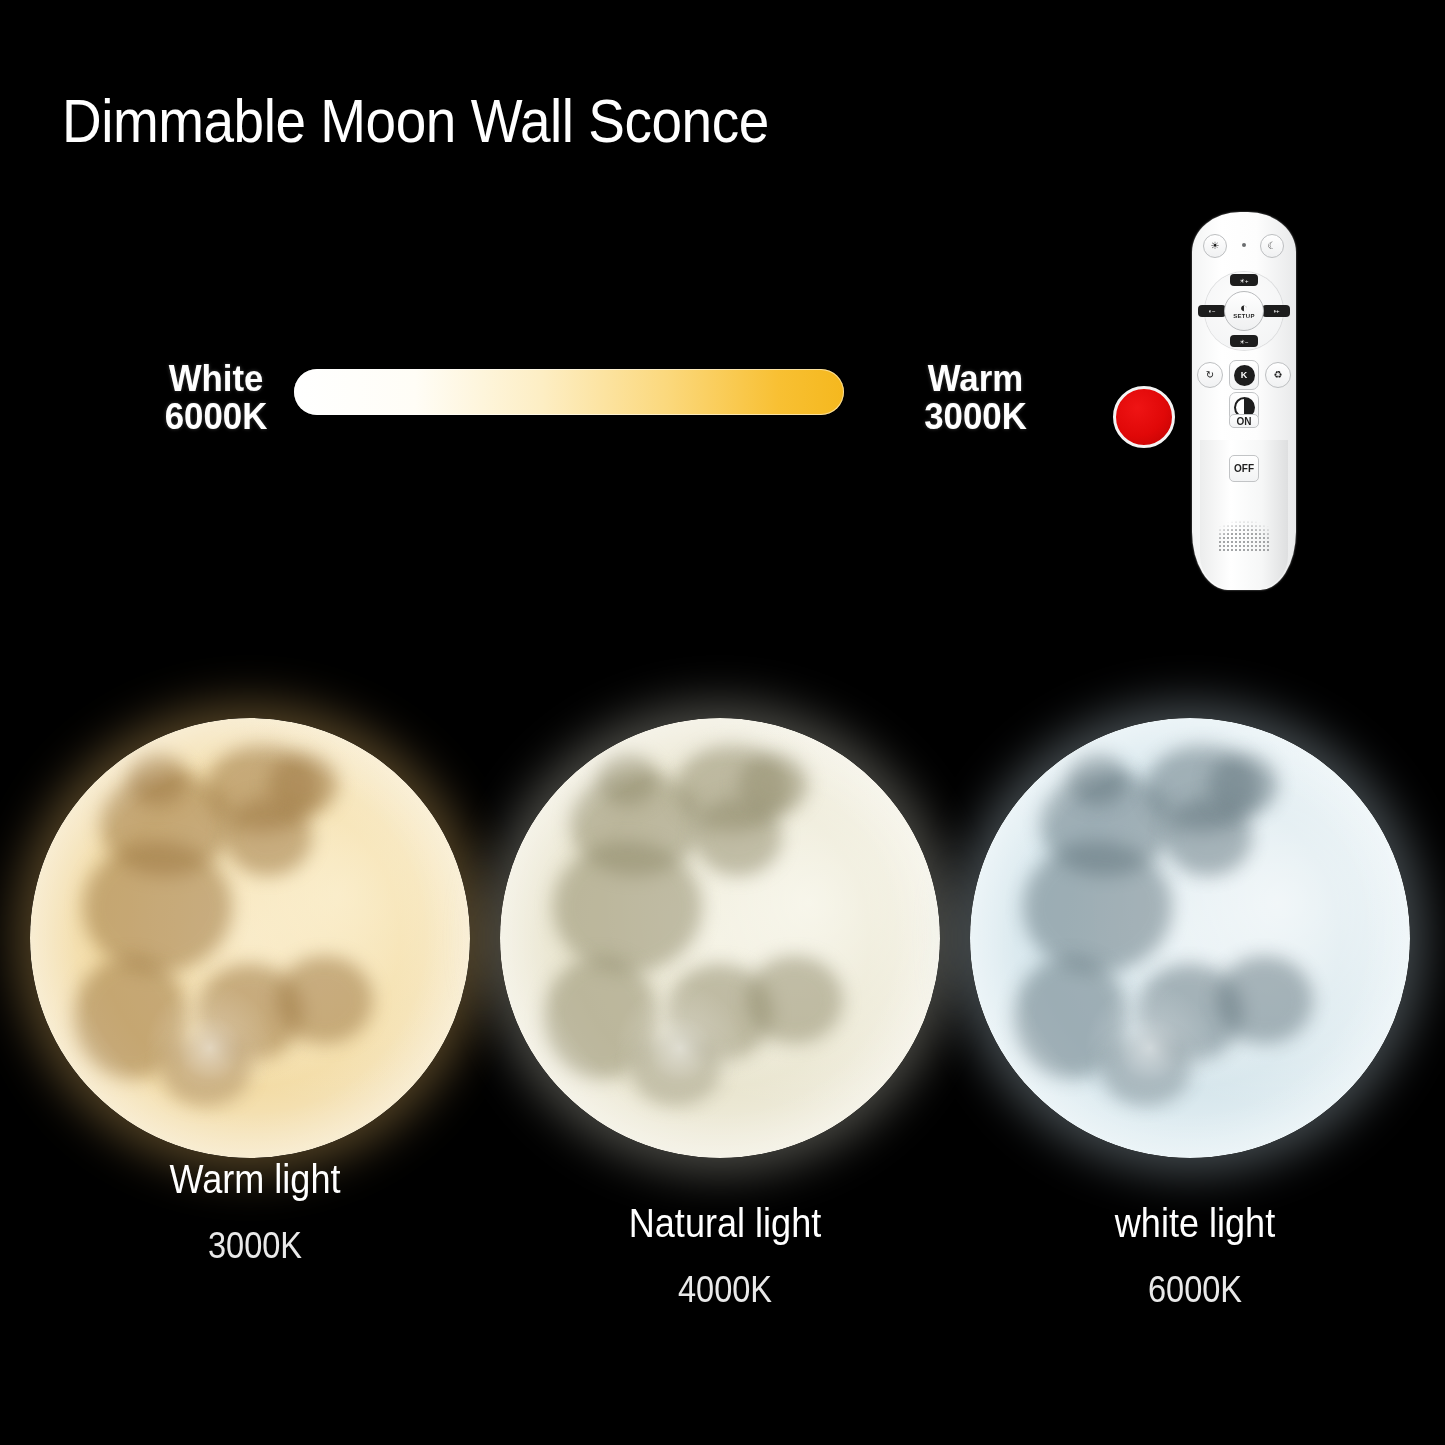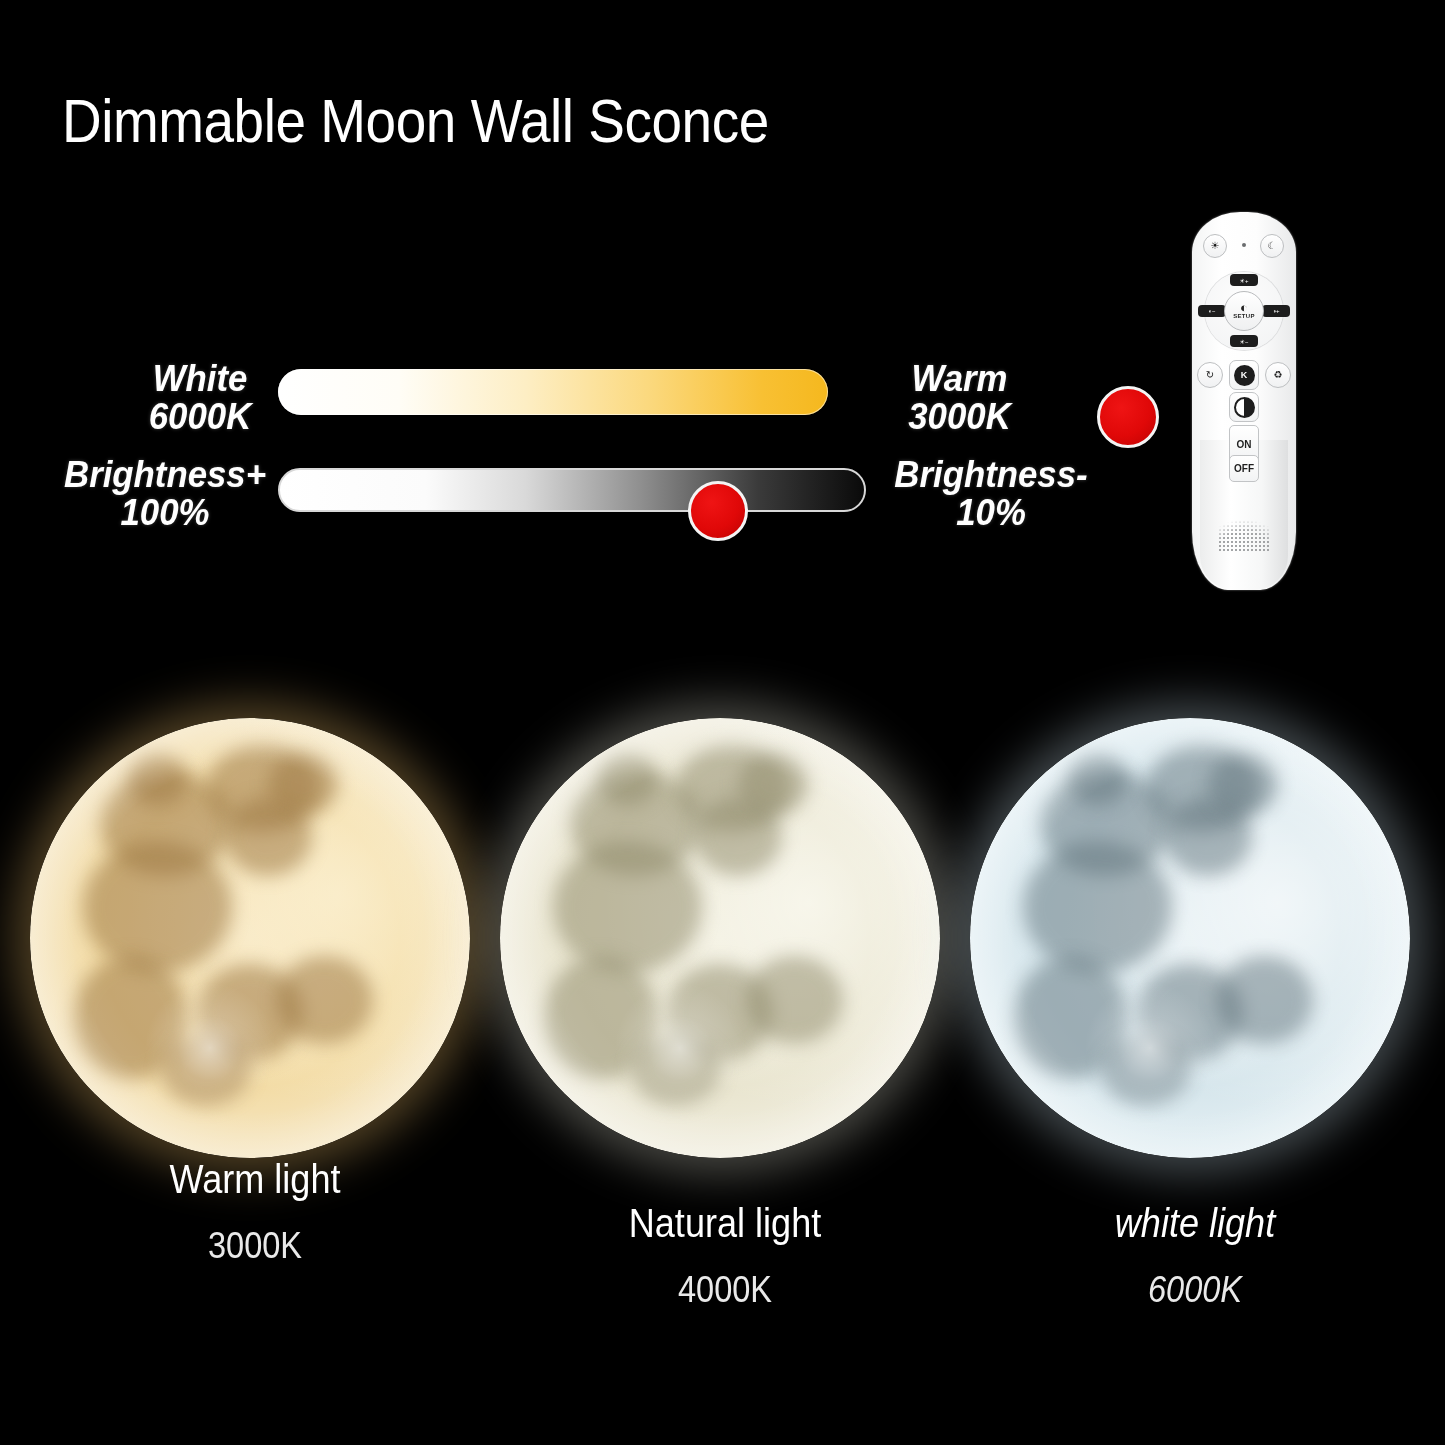--- a/index.html
+++ b/index.html
@@ -34,24 +34,23 @@
   .sliders {
     position: absolute;
     left: 0;
     top: 330px;
     width: 1130px;
     height: 240px;
   }
 
   .slider-row {
     position: absolute;
-    left: 0;
+    left: 16px;
     width: 1130px;
     height: 100px;
-    font-style: italic;
   }
   .slider-row.temp { top: 12px; }
   .slider-row.bright { top: 118px; }
 
   .slider-label {
     position: absolute;
     text-align: center;
     font-weight: 700;
     line-height: 1.02;
     white-space: nowrap;
@@ -218,21 +217,21 @@
     background: linear-gradient(to bottom, #ffffff, #f2f3f4);
     border-radius: 5px;
     display: flex;
     align-items: center;
     justify-content: center;
     box-sizing: border-box;
     color: #1f1f1f;
   }
   .btn-k       { top: 148px; height: 30px; border-radius: 7px; }
   .btn-dim     { top: 180px; height: 30px; border-radius: 7px; }
-  .btn-on      { top: 213px; height: 39px; font-size: 10px; font-weight: 700; }
+  .btn-on      { top: 202px; height: 14px; font-size: 10px; font-weight: 700; }
   .btn-off     { top: 243px; height: 27px; font-size: 10px; font-weight: 700; }
 
   .circ-dark {
     width: 21px; height: 21px; border-radius: 50%;
     background: #1d1d1d; color: #fff;
     display: flex; align-items: center; justify-content: center;
     font-size: 9px; font-weight: 700;
   }
   .circ-half {
     width: 21px; height: 21px; border-radius: 50%;
@@ -340,21 +339,21 @@
   }
 
   
   .caption {
     position: absolute;
     text-align: center;
     width: 460px;
   }
   .caption.c1 { left: 25px; top: 1156px; }
   .caption.c2 { left: 495px; top: 1200px; }
-  .caption.c3 { left: 965px; top: 1200px; font-style: italic; }
+  .caption.c3 { left: 965px; top: 1200px; }
   .caption .name {
     display: block;
     font-size: 41px;
     font-weight: 400;
     transform: scaleX(0.88);
     white-space: nowrap;
   }
   .caption .kelvin {
     display: block;
     margin-top: 22px;
@@ -380,35 +379,20 @@
     <div class="track track-temp">
       <div class="knob knob-temp"></div>
     </div>
 
     <div class="slider-label label-warm">
       <span class="l1">Warm</span>
       <span class="l2">3000K</span>
     </div>
   </div>
 
-  <div class="slider-row bright">
-    <div class="slider-label label-bplus">
-      <span class="l1">Brightness+</span>
-      <span class="l2">100%</span>
-    </div>
-
-    <div class="track track-bright">
-      <div class="knob knob-bright"></div>
-    </div>
-
-    <div class="slider-label label-bminus">
-      <span class="l1">Brightness-</span>
-      <span class="l2">10%</span>
-    </div>
-  </div>
 </div>
 
 <div class="remote">
   <div class="remote-taper"></div>
 
   <div class="rbtn btn-bulb">
     <span class="icon-glyph">☀</span>
   </div>
   <div class="led-dot"></div>
   <div class="rbtn btn-moon">

